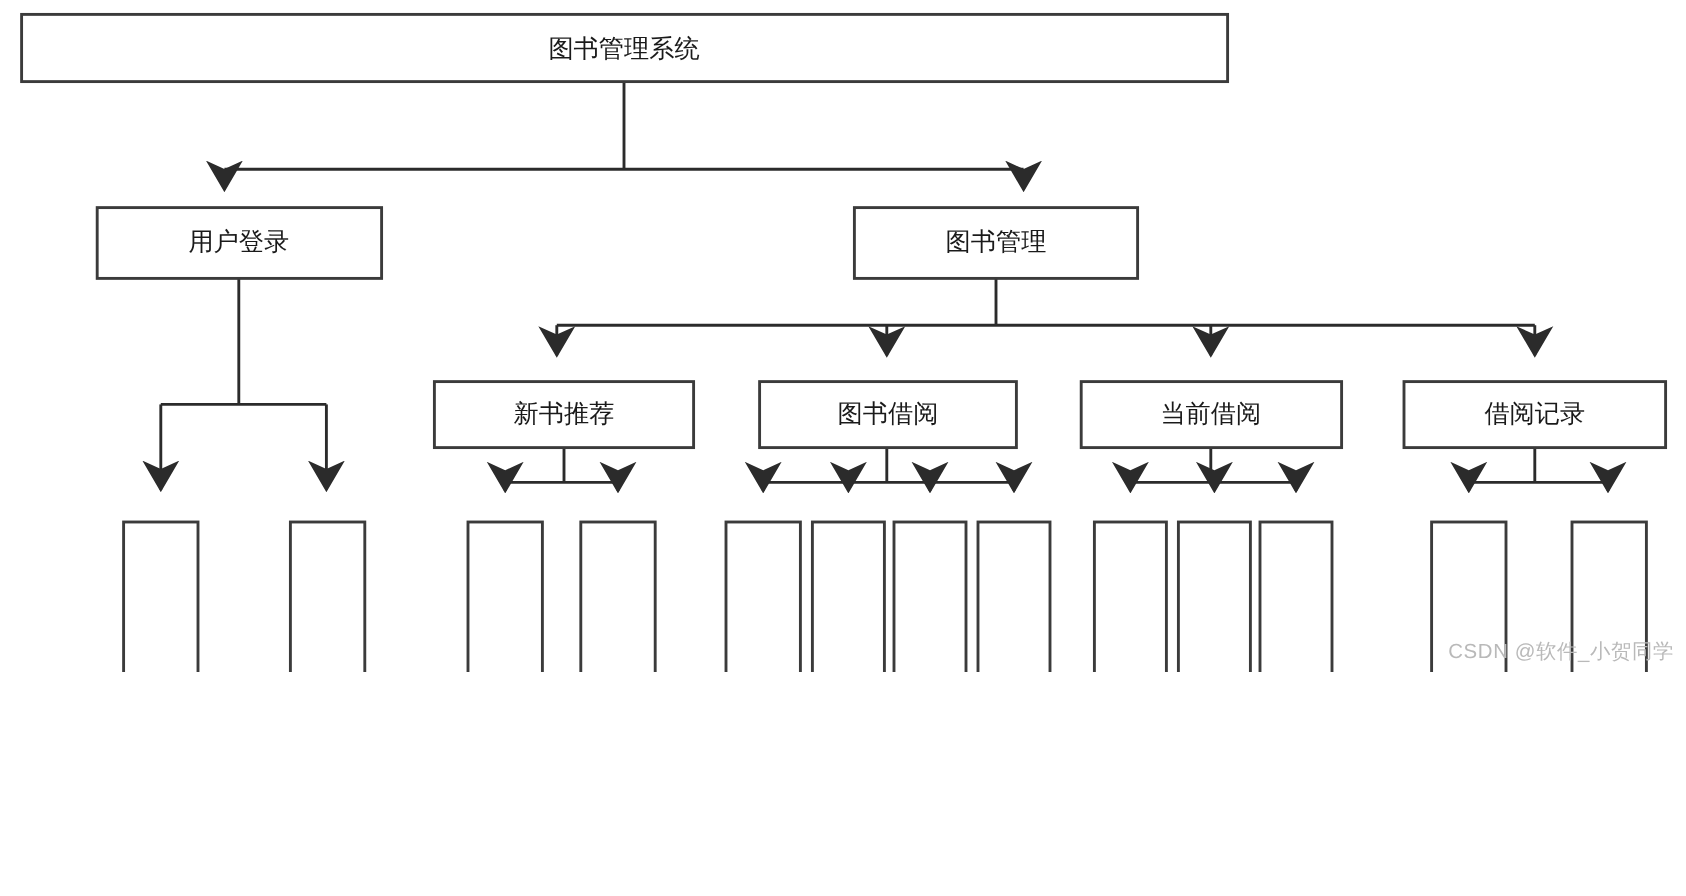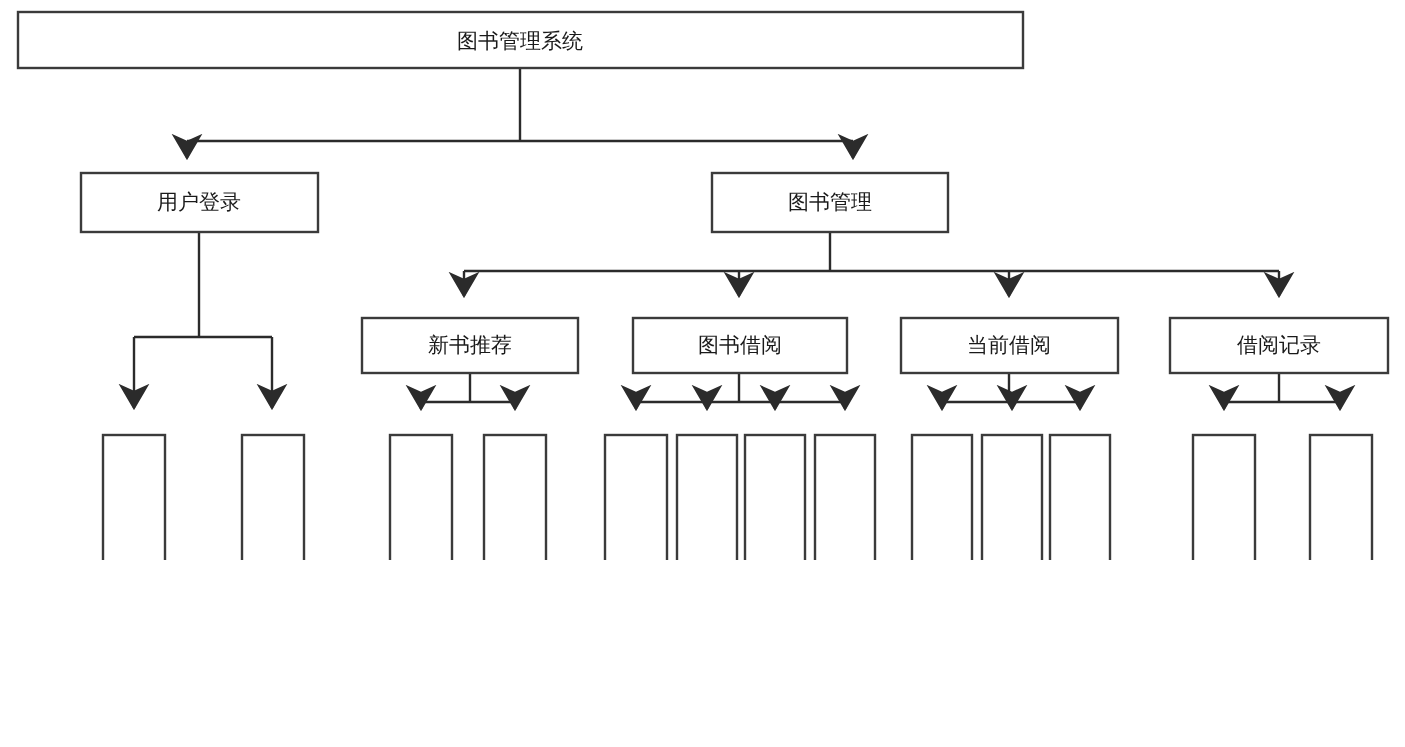--- a/index.html
+++ b/index.html
@@ -214,13 +214,14 @@
   <div class="leaf-label-v" style="left:745px; top:441px; width:60px; height:292px; display:flex; align-items:flex-start; justify-content:center;">编辑图书（管理员）</div>
   <div class="leaf-label-v" style="left:815px; top:435px; width:60px; height:298px; display:flex; align-items:center; justify-content:center;">借阅图书</div>
 
   <div class="leaf-label-v" style="left:912px; top:435px; width:60px; height:298px; display:flex; align-items:center; justify-content:center;">查询图书</div>
   <div class="leaf-label-v" style="left:982px; top:435px; width:60px; height:298px; display:flex; align-items:center; justify-content:center;">归还图书</div>
   <div class="leaf-label-v" style="left:1050px; top:441px; width:60px; height:292px; display:flex; align-items:flex-start; justify-content:center;">确认归还（管理员）</div>
 
   <div class="leaf-label-v" style="left:1193px; top:435px; width:62px; height:298px; display:flex; align-items:center; justify-content:center;">新增借阅记录</div>
   <div class="leaf-label-v" style="left:1310px; top:435px; width:62px; height:298px; display:flex; align-items:center; justify-content:center;">查询借阅记录</div>
 
+  <div class="watermark">CSDN @软件_小贺同学</div>
 </div>
 
 </body></html>

